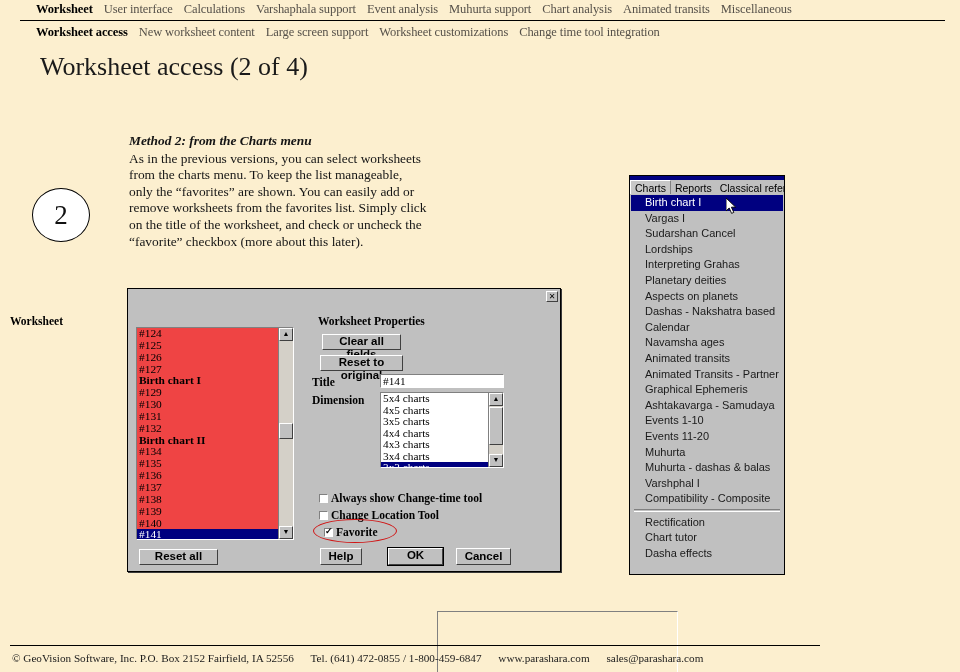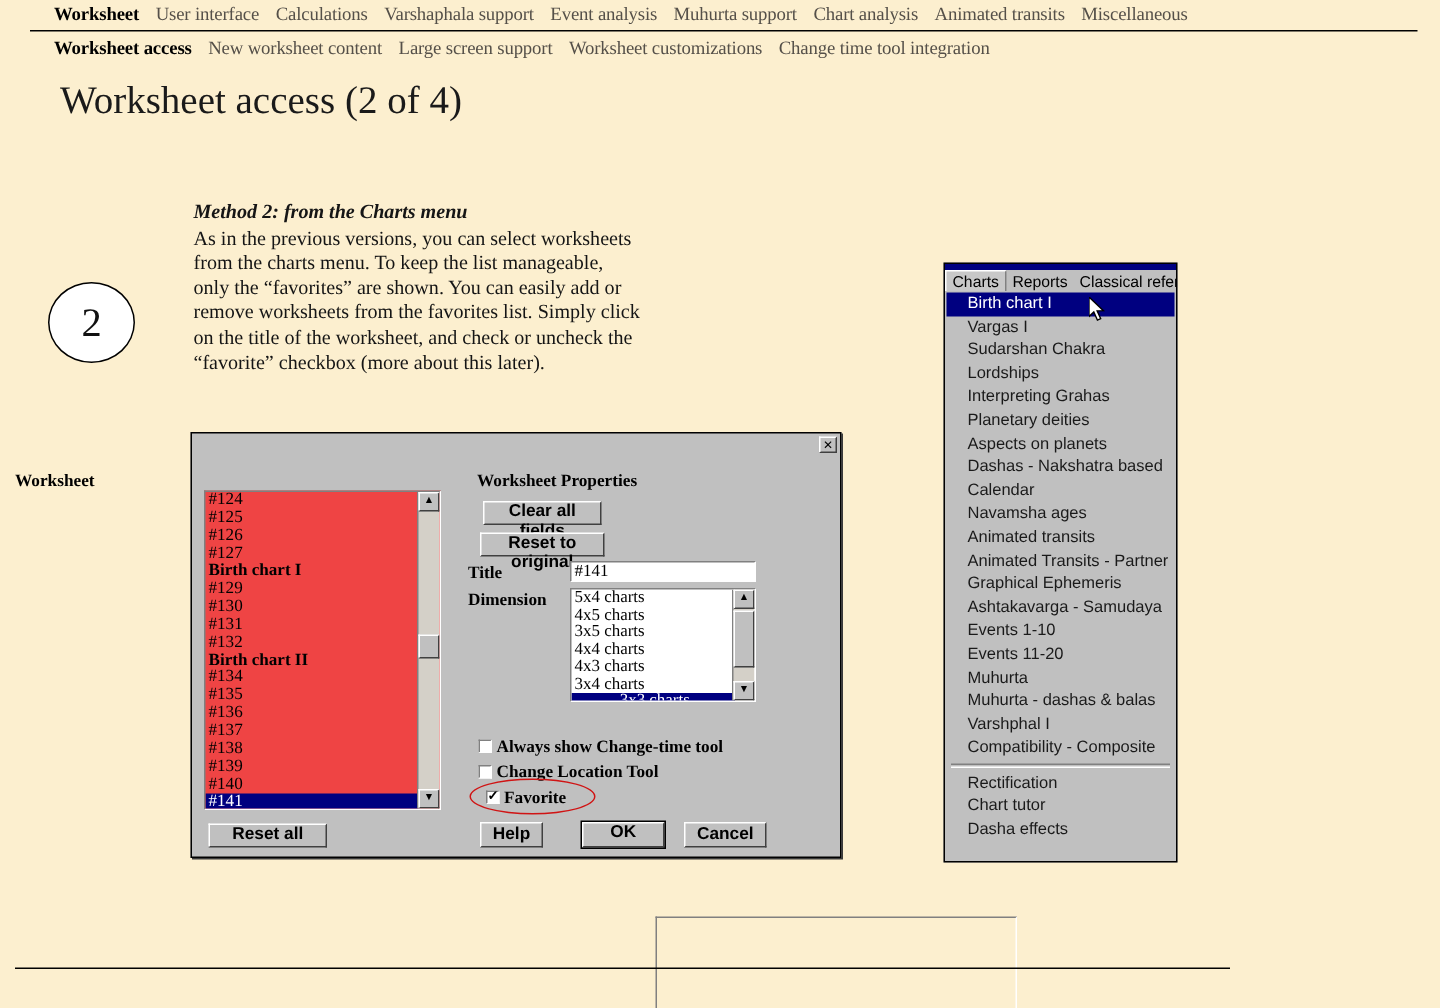--- a/index.html
+++ b/index.html
@@ -270,21 +270,21 @@
     overflow: hidden;
   }
   .dim-item {
     font-size: 11.3px;
     line-height: 11.5px;
     padding-left: 2px;
     width: 107px;
     color: #000;
     white-space: nowrap;
   }
-  .dim-item.selected { background: #000080; color: #fff; text-align: center; }
+  .dim-item.selected { background: #000080; color: #fff; }
 
   .chk-row {
     position: absolute;
     font-size: 11.5px;
     color: #000;
     font-weight: bold;
     white-space: nowrap;
   }
   .chk-box {
     display: inline-block;
@@ -500,21 +500,21 @@
   <div class="win-btn" id="btn-help">Help</div>
   <div class="win-btn" id="btn-ok">OK</div>
   <div class="win-btn" id="btn-cancel">Cancel</div>
 
   <div id="charts-menu">
     <div id="charts-menu-topbar"></div>
     <div id="charts-menu-tabs"><span class="menu-tab active">Charts</span><span class="menu-tab">Reports</span><span class="menu-tab">Classical referen</span></div>
     <div id="charts-menu-body">
         <div class="menu-item selected">Birth chart I</div>
         <div class="menu-item">Vargas I</div>
-        <div class="menu-item">Sudarshan Chakra</div>
+        <div class="menu-item">Sudarshan Cancel</div>
         <div class="menu-item">Lordships</div>
         <div class="menu-item">Interpreting Grahas</div>
         <div class="menu-item">Planetary deities</div>
         <div class="menu-item">Aspects on planets</div>
         <div class="menu-item">Dashas - Nakshatra based</div>
         <div class="menu-item">Calendar</div>
         <div class="menu-item">Navamsha ages</div>
         <div class="menu-item">Animated transits</div>
         <div class="menu-item">Animated Transits - Partner</div>
         <div class="menu-item">Graphical Ephemeris</div>
@@ -529,14 +529,20 @@
         <div class="menu-item">Rectification</div>
         <div class="menu-item">Chart tutor</div>
         <div class="menu-item">Dasha effects</div>
       </div>
   </div>
   <svg id="menu-cursor" viewBox="0 0 12 18">
     <polygon points="0,0 0,13 3.2,10 5.6,15.4 7.8,14.4 5.4,9.2 9.6,9.1" fill="#ffffff" stroke="#000000" stroke-width="0.9"></polygon>
   </svg>
 
   <div id="footer-rule"></div>
+  <div id="footer-text">
+    <span class="foot-seg">© GeoVision Software, Inc. P.O. Box 2152 Fairfield, IA 52556</span>
+    <span class="foot-seg">Tel. (641) 472-0855 / 1-800-459-6847</span>
+    <span class="foot-seg">www.parashara.com</span>
+    <span class="foot-seg">sales@parashara.com</span>
+  </div>
 
 </div>
 
 </body></html>

